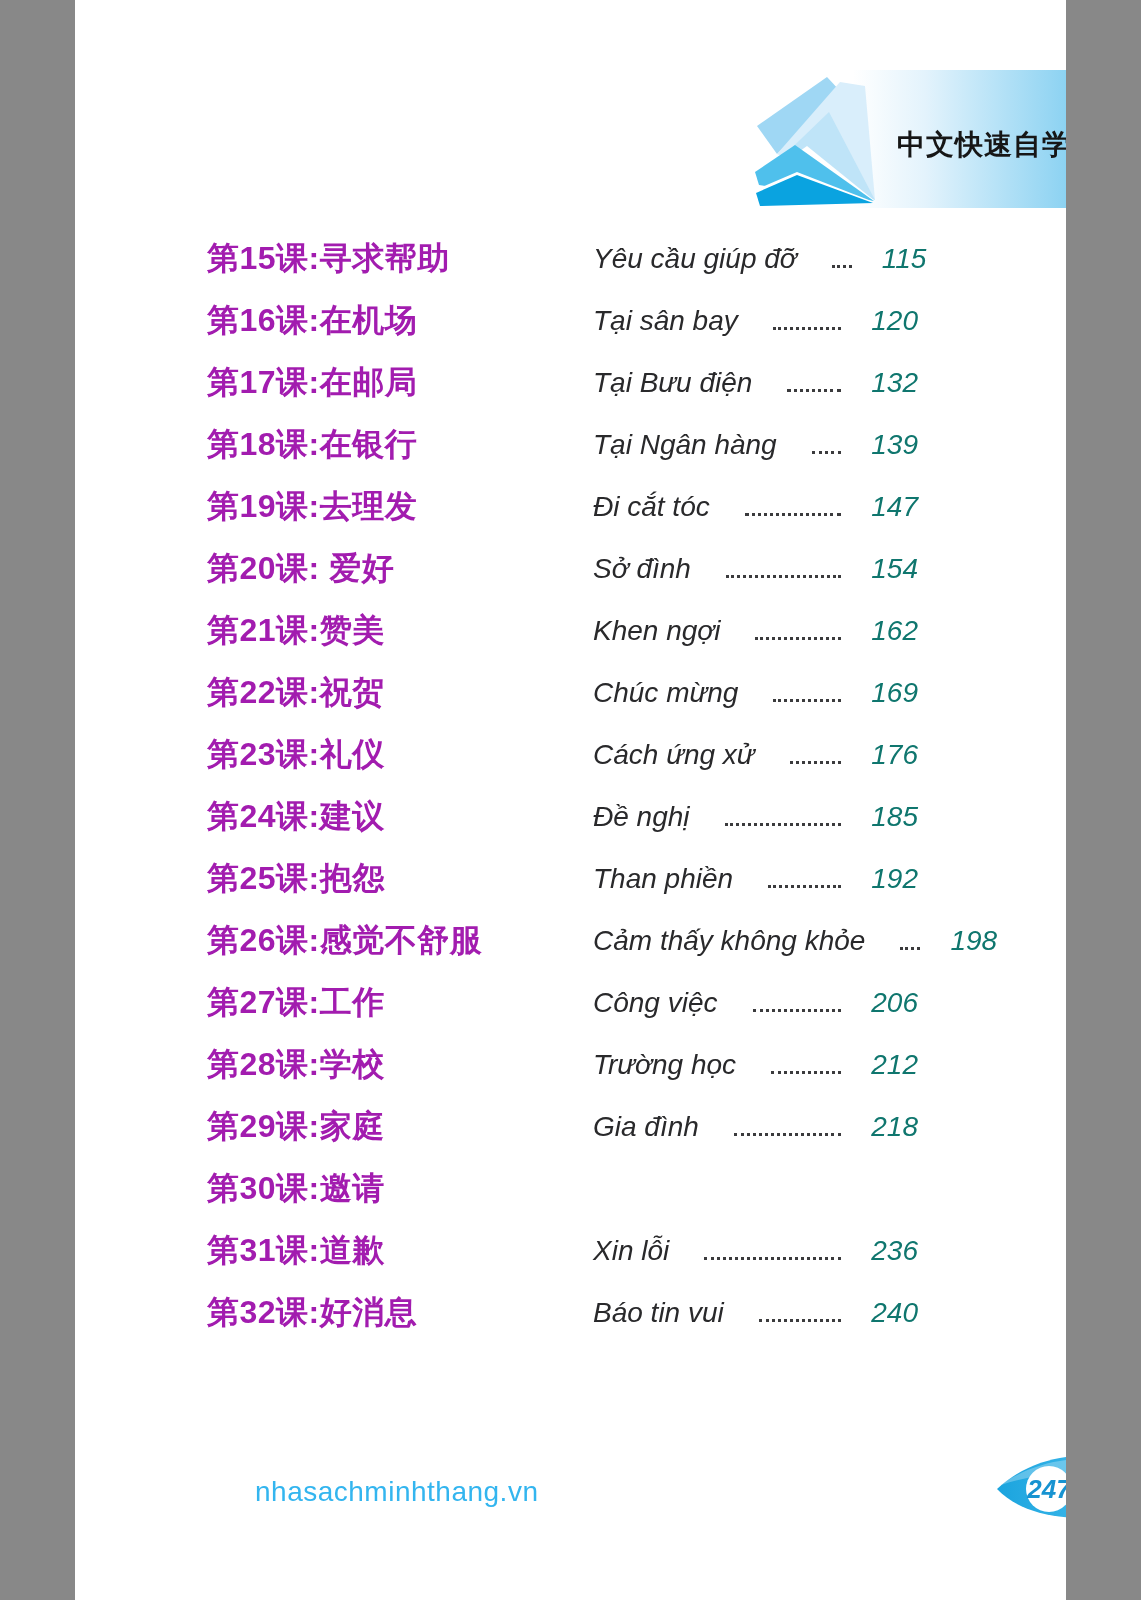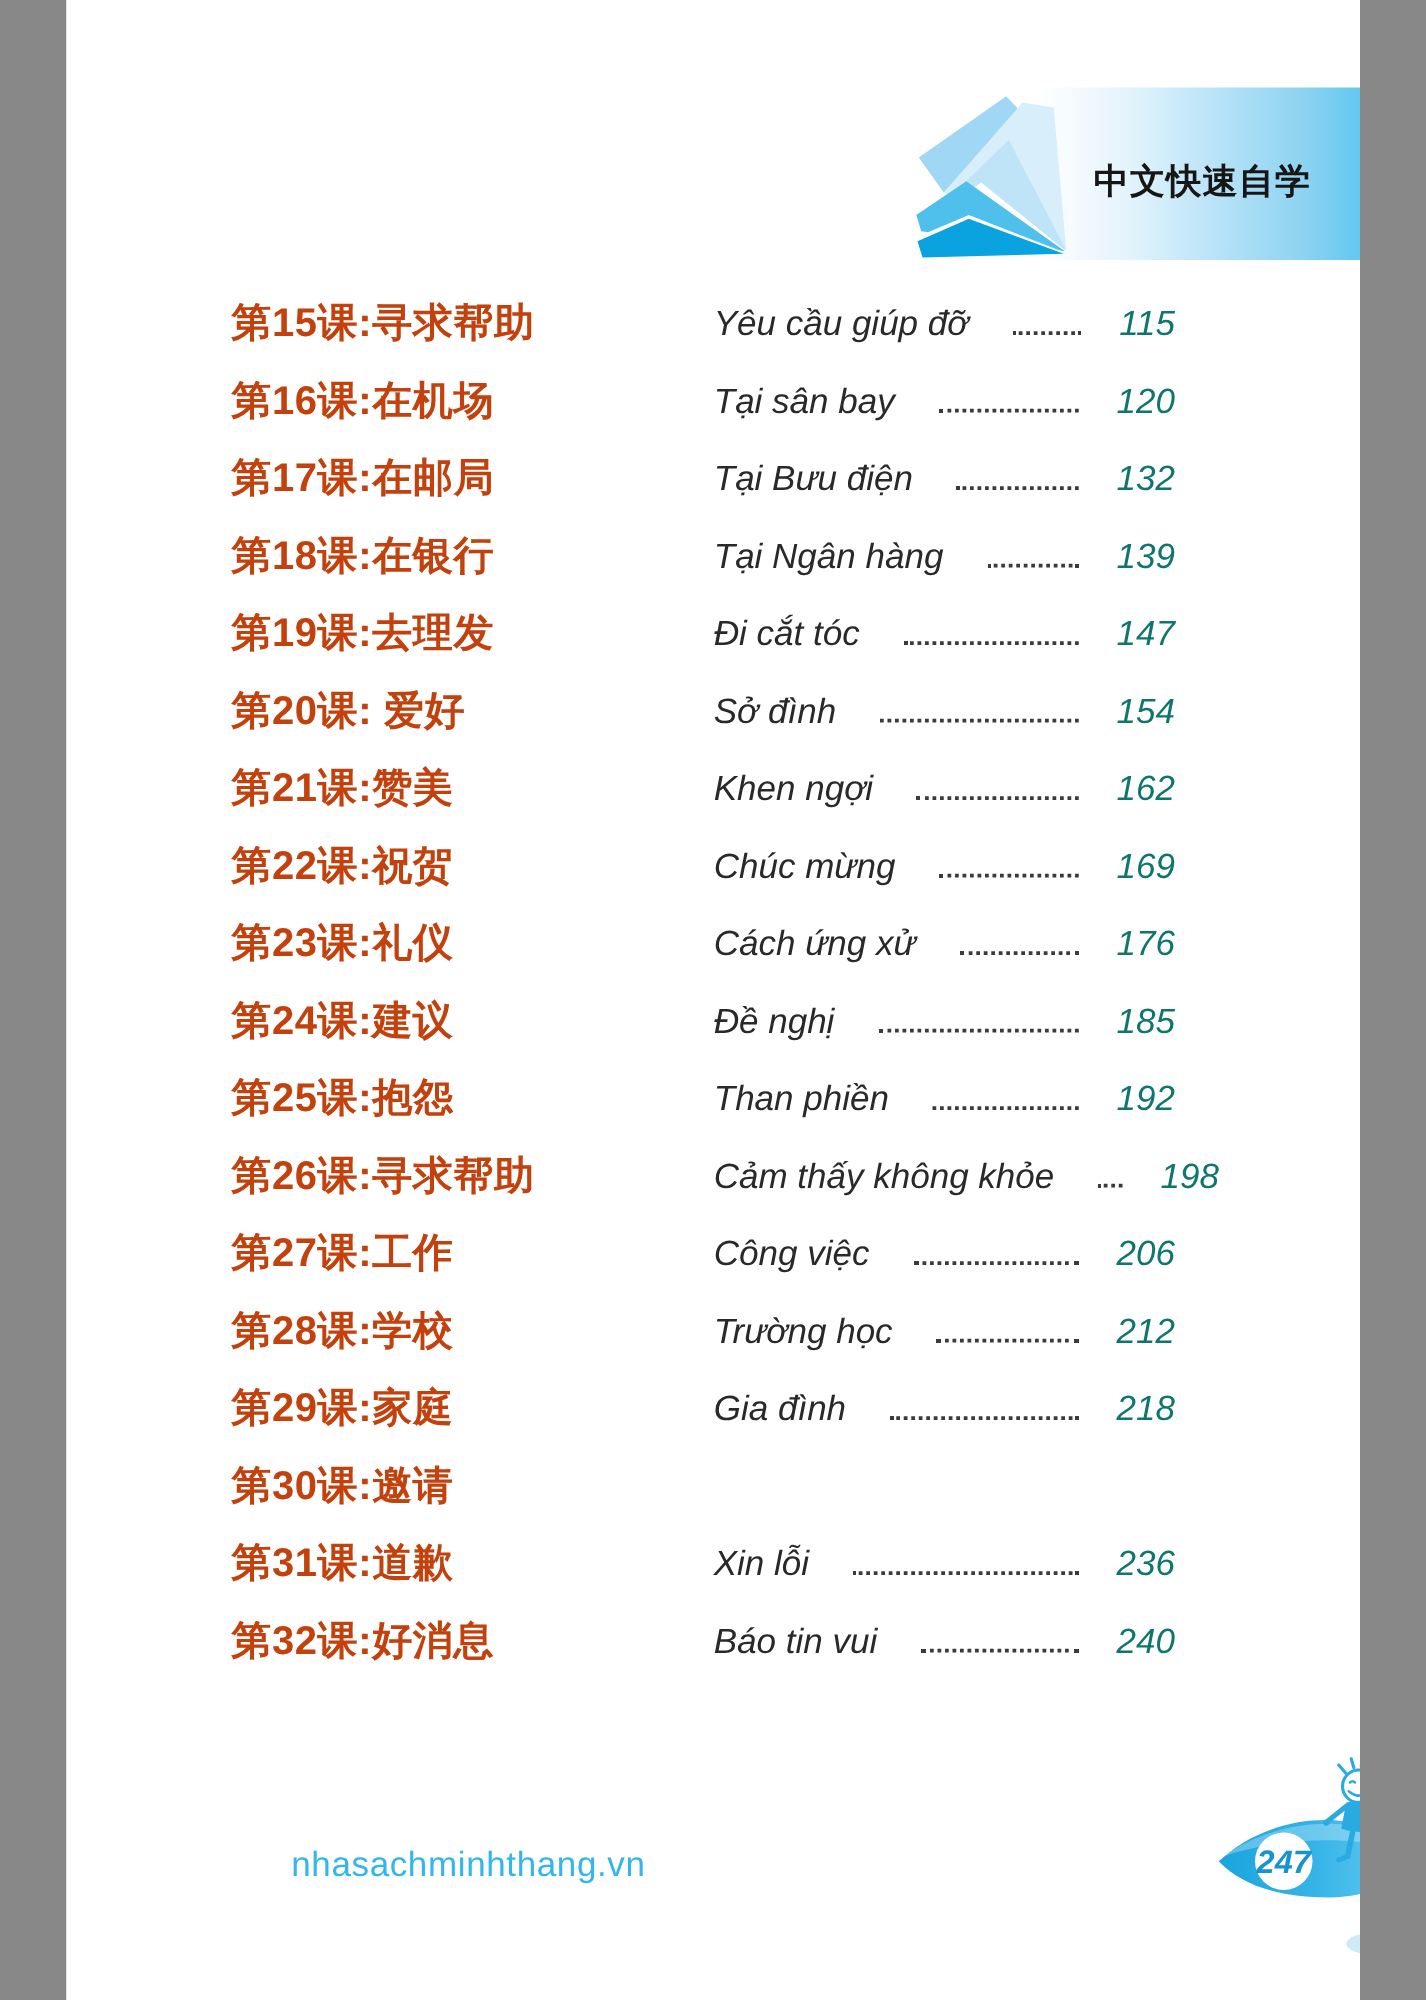--- a/index.html
+++ b/index.html
@@ -3,21 +3,20 @@
 <meta charset="utf-8">
 <style>
   html,body{margin:0;padding:0;background:#888;}
   .page{
     position:relative;
     width:991px;height:1600px;
     margin:0 auto;
     background:#ffffff;
     overflow:hidden;
     font-family:"Liberation Sans","DejaVu Sans",sans-serif;
-    padding-left:44px;
   }
 
   
   .banner{
     position:absolute;
     left:778px;top:70px;
     width:363px;height:138px;
     background:linear-gradient(90deg,#ffffff 0%,#e3f3fc 20%,#8ed3f2 58%,#00aeea 100%);
   }
   .book-logo{
@@ -36,21 +35,21 @@
     white-space:nowrap;
   }
 
   
   .toc{position:absolute;top:228px;left:0;right:0;}
   .toc-row{position:relative;height:62px;}
   .zh{
     position:absolute;left:132px;top:50%;
     transform:translateY(-50%);
     font-size:32px;font-weight:bold;
-    color:#c2410c;
+    color:#a21caf;
     white-space:nowrap;
     letter-spacing:0.5px;
   }
   .vi-row{
     position:absolute;left:518px;right:148px;top:50%;
     transform:translateY(-50%);
     display:flex;align-items:baseline;gap:26px;
   }
   .vi{
     font-style:italic;
@@ -203,21 +202,21 @@
       </div>
       <div class="toc-row">
         <div class="zh">第25课:抱怨</div>
         <div class="vi-row">
           <span class="vi">Than phiền</span>
           <span class="leader"></span>
           <span class="pg">192</span>
         </div>
       </div>
       <div class="toc-row">
-        <div class="zh">第26课:寻求帮助</div>
+        <div class="zh">第26课:感觉不舒服</div>
         <div class="vi-row">
           <span class="vi">Cảm thấy không khỏe</span>
           <span class="leader"></span>
           <span class="pg">198</span>
         </div>
       </div>
       <div class="toc-row">
         <div class="zh">第27课:工作</div>
         <div class="vi-row">
           <span class="vi">Công việc</span>

